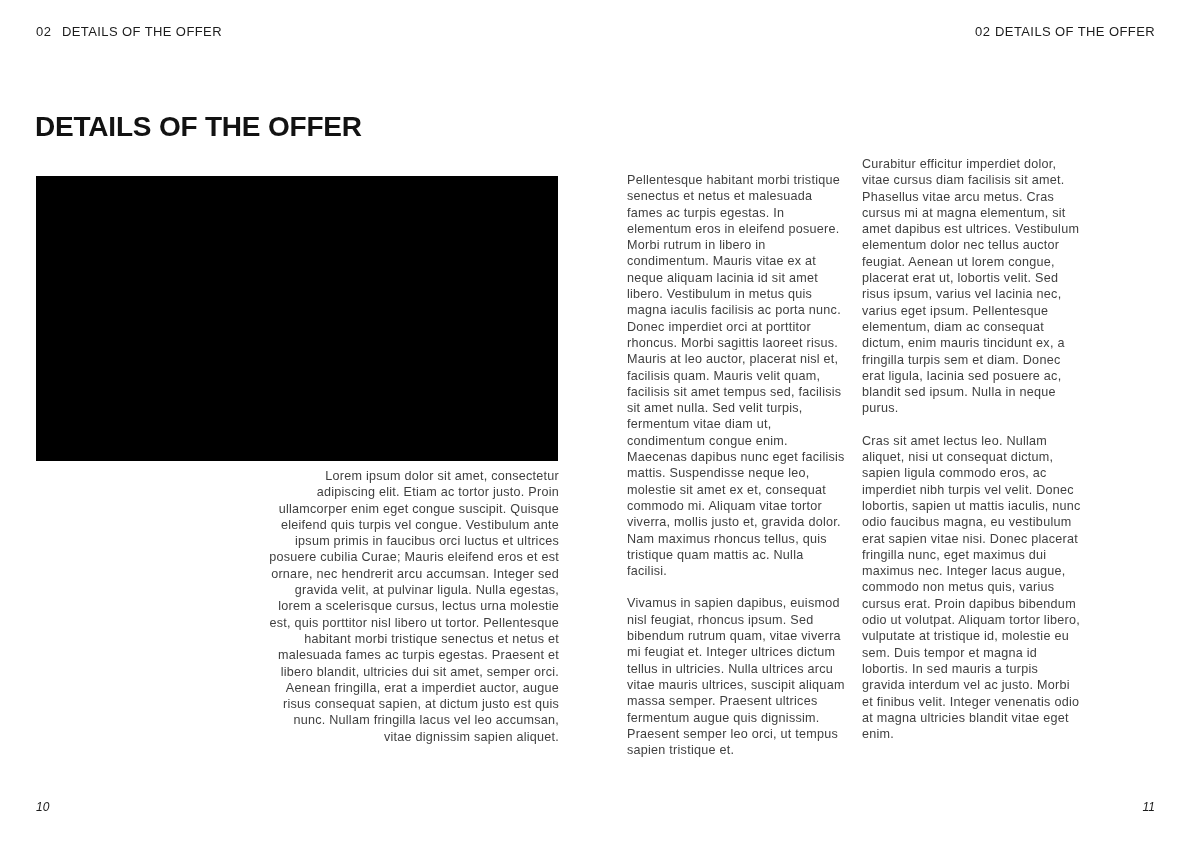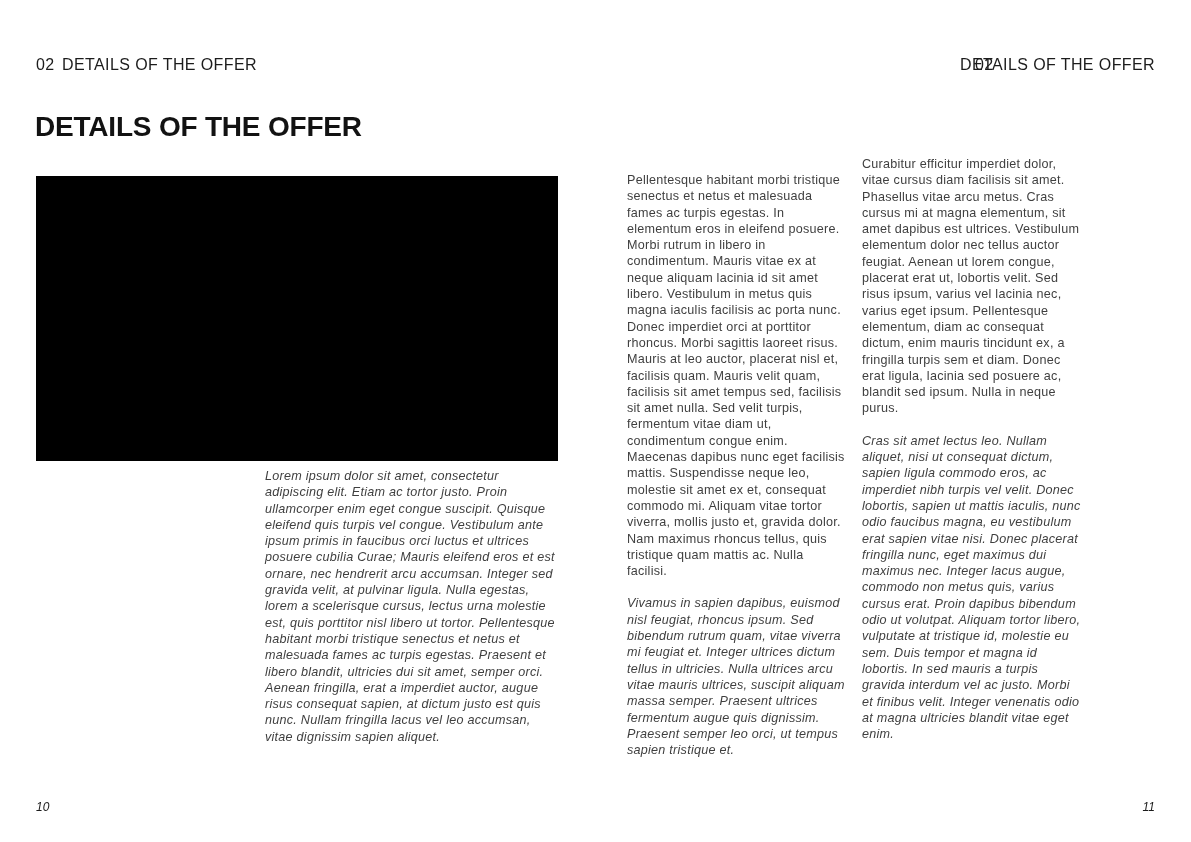--- a/index.html
+++ b/index.html
@@ -11,26 +11,25 @@
     position: relative;
     width: 1191px;
     height: 842px;
     background: #ffffff;
     font-family: "Liberation Sans", sans-serif;
     overflow: hidden;
   }
   .running-head-item {
     position: absolute;
     top: 24px;
-    font-size: 16px;
+    font-size: 13px;
     font-weight: 400;
     letter-spacing: 0.4px;
     color: #1c1c1c;
     white-space: nowrap;
-    margin-top: 32px;
   }
   .rh-left-num   { left: 36px; }
   .rh-left-label { left: 62px; }
   .rh-right-num  { left: 975px; }
   .rh-right-label{ right: 36px; }
 
   .page-title {
     position: absolute;
     left: 35px;
     top: 92px;
@@ -52,23 +51,23 @@
 
   .body-col {
     position: absolute;
     font-size: 12.6px;
     line-height: 16.3px;
     letter-spacing: 0.25px;
     color: #3f3f3f;
     text-align: left;
   }
   .body-col p { margin: 0 0 16px 0; }
-  .body-col p:last-child { margin-bottom: 12px; font-style: italic; }
+  .body-col p:last-child { margin-bottom: 12px; }
 
-  .col1 { left: 265px; top: 468px; width: 294px; }
+  .col1 { left: 265px; top: 468px; width: 294px; text-align: right; }
   .col2 { left: 627px; top: 172px; width: 219px; }
   .col3 { left: 862px; top: 156px; width: 219px; }
 
   .page-num {
     position: absolute;
     top: 800px;
     font-size: 12px;
     color: #1c1c1c;
     font-style: italic;
   }

